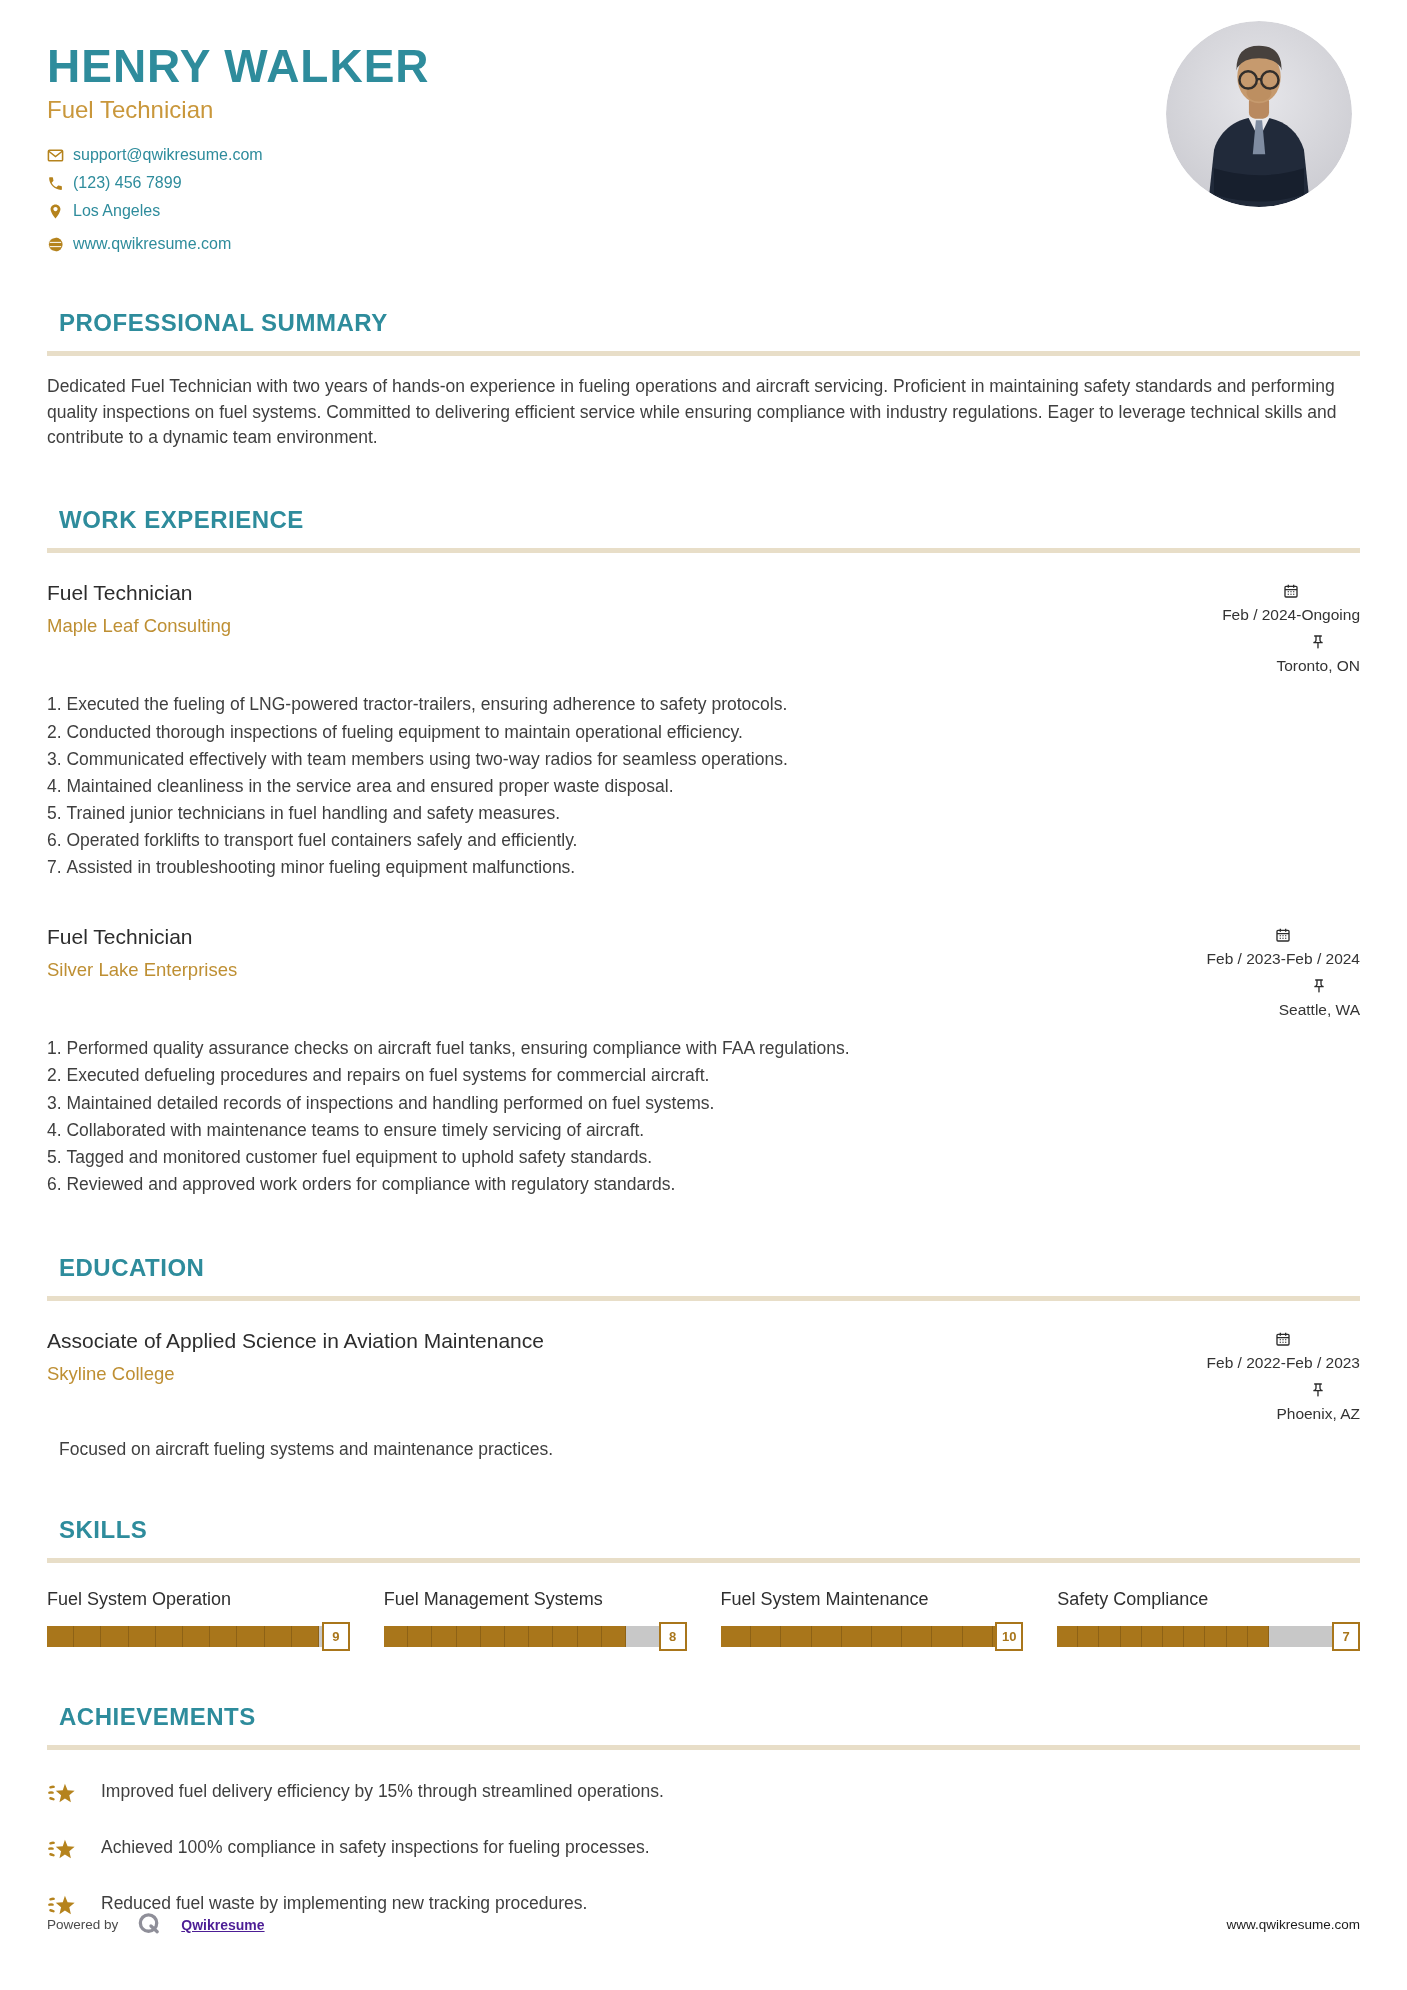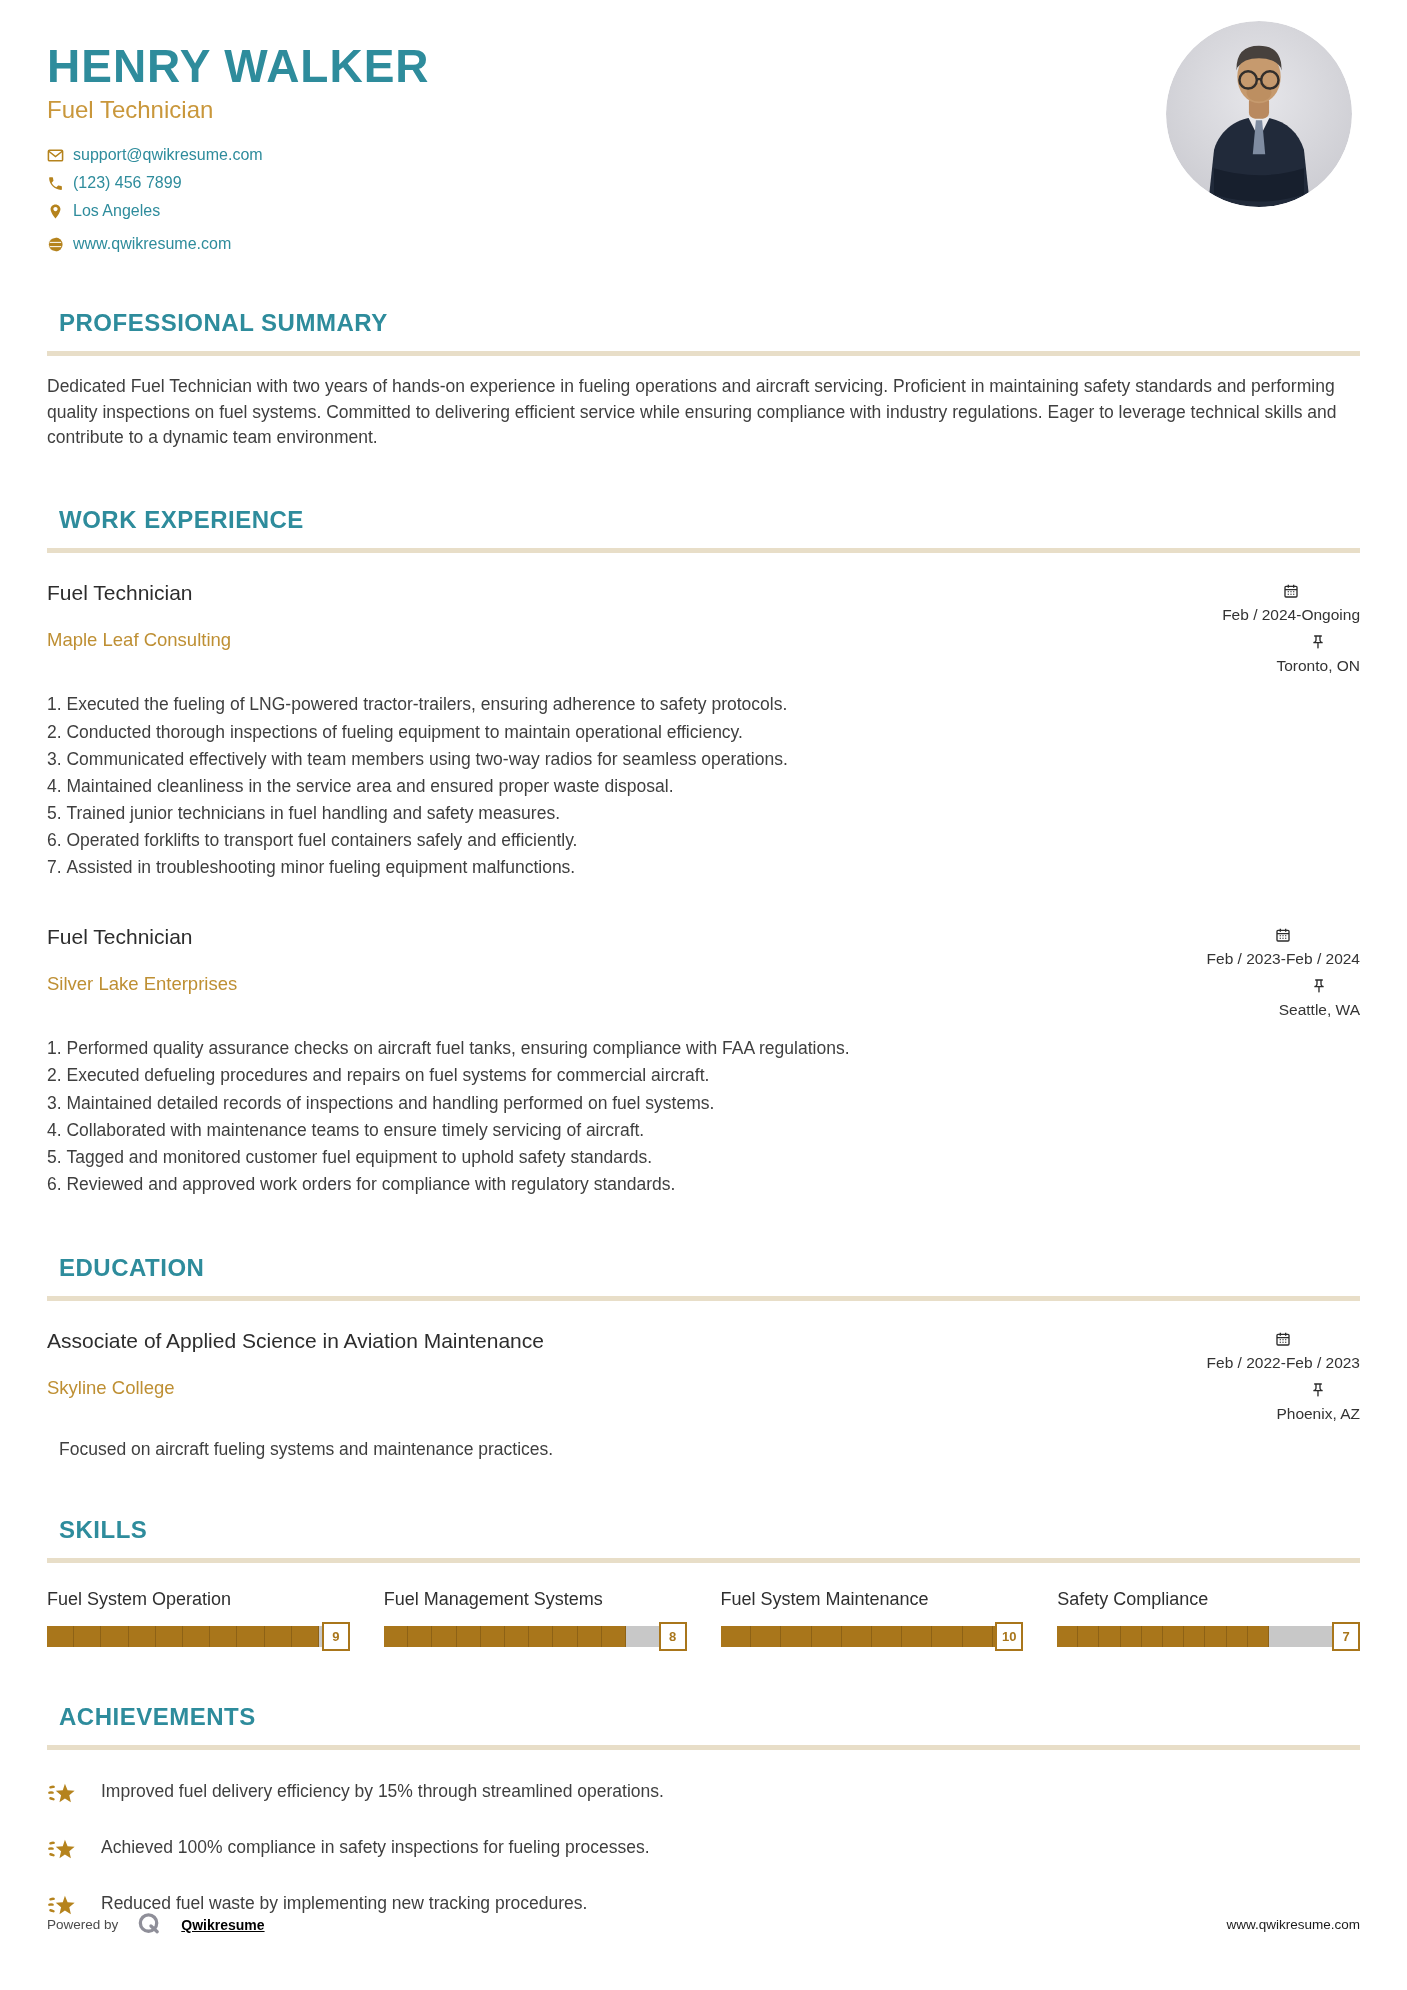--- a/index.html
+++ b/index.html
@@ -40,21 +40,21 @@
   }
   .rule { height: 5px; background: #e8dec8; margin-top: 14px; }
 
   .summary-text { margin: 18px 0 0 0; font-size: 17.5px; line-height: 1.45; color: #3f3f3f; }
 
   
   .job { margin-top: 28px; }
   .job + .job { margin-top: 44px; }
   .job-head { display: flex; justify-content: space-between; align-items: flex-start; }
   .job-title { font-size: 21px; color: #2d2d2d; }
-  .job-company { margin-top: 24px; font-size: 18.5px; color: #be8f33; }
+  .job-company { margin-top: 10px; font-size: 18.5px; color: #be8f33; }
   .job-meta { display: flex; flex-direction: column; align-items: flex-end; gap: 10px; padding-top: 2px; }
   .meta-row { display: flex; align-items: center; gap: 7px; flex-direction: column; }
   .meta-row span { font-size: 15.5px; color: #333333; }
   .micon { width: 16px; height: 16px; flex: 0 0 auto; }
 
   ol.bullets {
     margin: 16px 0 0 0; padding: 0;
     list-style: decimal inside;
     font-size: 17.5px; line-height: 1.55; color: #3f3f3f;
   }
@@ -87,21 +87,21 @@
   .ach-row span { font-size: 17.5px; color: #3f3f3f; }
   .ach-icon { width: 32px; height: 30px; flex: 0 0 auto; }
 
   
   footer {
     position: absolute; left: 47px; right: 47px; bottom: 52px;
     display: flex; justify-content: space-between; align-items: center;
   }
   .foot-left { display: flex; align-items: center; gap: 18px; }
   .powered { font-size: 13.5px; color: #4b4b4b; }
-  .brand { font-size: 14px; color: #000000; text-decoration: underline; font-weight: bold; cursor: pointer; }
+  .brand { font-size: 14px; color: #4c1d95; text-decoration: underline; font-weight: bold; cursor: pointer; }
   .foot-site { font-size: 13.5px; color: #1c1c1c; }
   .qlogo { width: 27px; height: 27px; }
 </style>
 </head>
 <body>
 
 <div class="page">
 
   <header>
     <h1 class="name">HENRY WALKER</h1>

